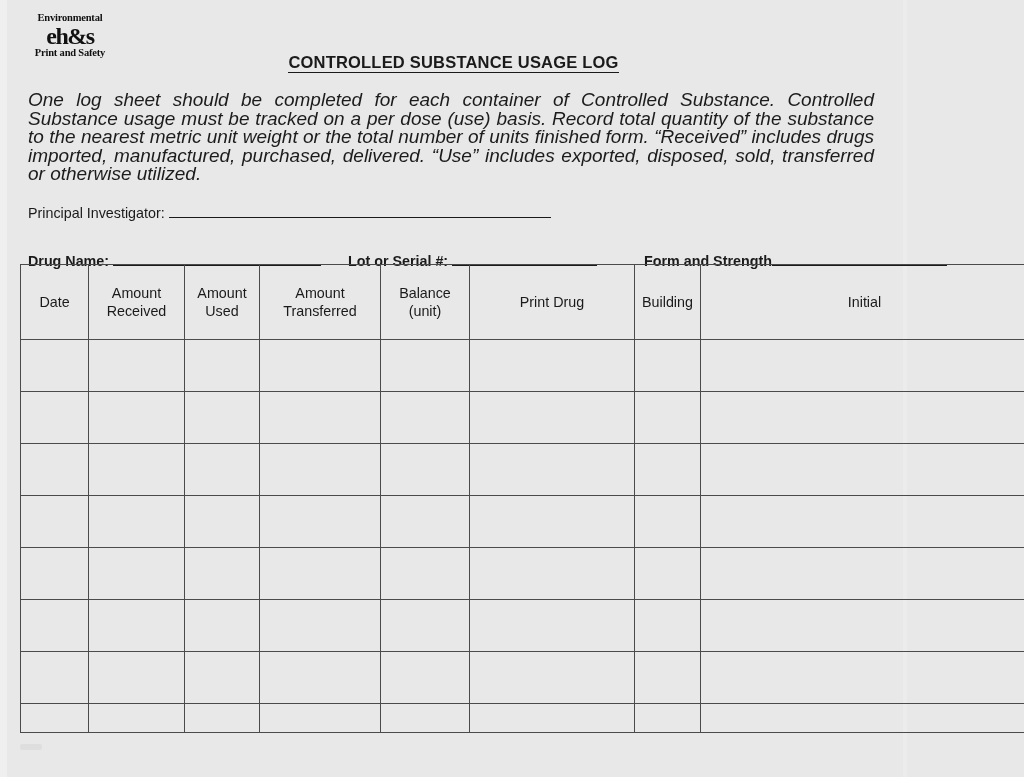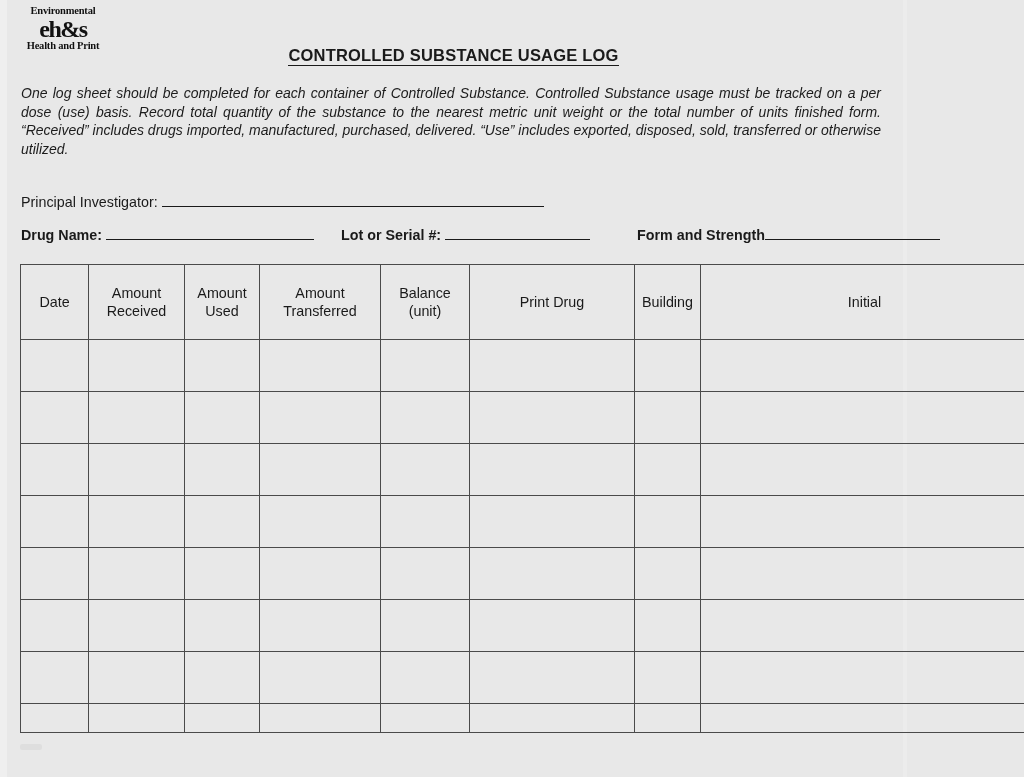--- a/index.html
+++ b/index.html
@@ -31,21 +31,21 @@
     width: 4px; height: 777px;
     background: #ececec;
     pointer-events: none;
   }
 
   .sheet {
     position: relative;
     width: 907px;
     height: 777px;
     box-sizing: border-box;
-    padding: 4px;
+    padding: 11px;
   }
 
   
   .header {
     position: relative;
     height: 72px;
   }
   .logo {
     position: absolute;
     left: 17px;
@@ -89,21 +89,21 @@
     letter-spacing: 0.2px;
   }
   .doc-title span {
     border-bottom: 1.6px solid #1a1a1a;
     padding-bottom: 1px;
   }
 
   
   .intro {
     margin: 8px 22px 4px 17px;
-    font-size: 14px;
+    font-size: 19px;
     font-style: italic;
     line-height: 18.5px;
     text-align: justify;
     color: #1c1c1c;
   }
 
   
   .fields {
     position: relative;
     margin-top: 19px;
@@ -128,21 +128,21 @@
   }
   .field-label { color: #1a1a1a; }
   .rule {
     display: inline-block;
     border-bottom: 1.4px solid #1a1a1a;
     height: 14px;
     margin-left: 4px;
   }
   .rule.tight { margin-left: 0; }
 
-  .f-pi     { left: 17px;  top: 15px; }
+  .f-pi     { left: 17px;  top: 0; }
   .f-pi .rule { width: 382px; }
 
   .f-bldg   { left: 607px; top: 0; }
   .f-bldg .rule { width: 155px; }
 
   .f-drug   { left: 17px;  top: 0; }
   .f-drug .rule { width: 208px; }
 
   .f-lot    { left: 337px; top: 0; }
   .f-lot .rule { width: 145px; }
@@ -212,21 +212,21 @@
 <div class="sheet">
 
   <div class="page-gutter-left"></div>
   <div class="page-gutter-right"></div>
 
   <div class="header">
 
     <div class="logo">
       <div class="logo-top">Environmental</div>
       <div class="logo-mid">eh&amp;s</div>
-      <div class="logo-bot">Health and Print</div>
+      <div class="logo-bot">Print and Safety</div>
     </div>
 
     <div class="doc-title">
       <span>CONTROLLED SUBSTANCE USAGE LOG</span>
     </div>
   </div>
 
   <div class="intro">One log sheet should be completed for each container of Controlled Substance.  Controlled Substance usage must be tracked on a per dose (use) basis.  Record total quantity of the substance to the nearest metric unit weight or the total number of units finished form. “Received” includes drugs imported, manufactured, purchased, delivered.  “Use” includes exported, disposed, sold, transferred or otherwise utilized.</div>
 
   <div class="fields">

